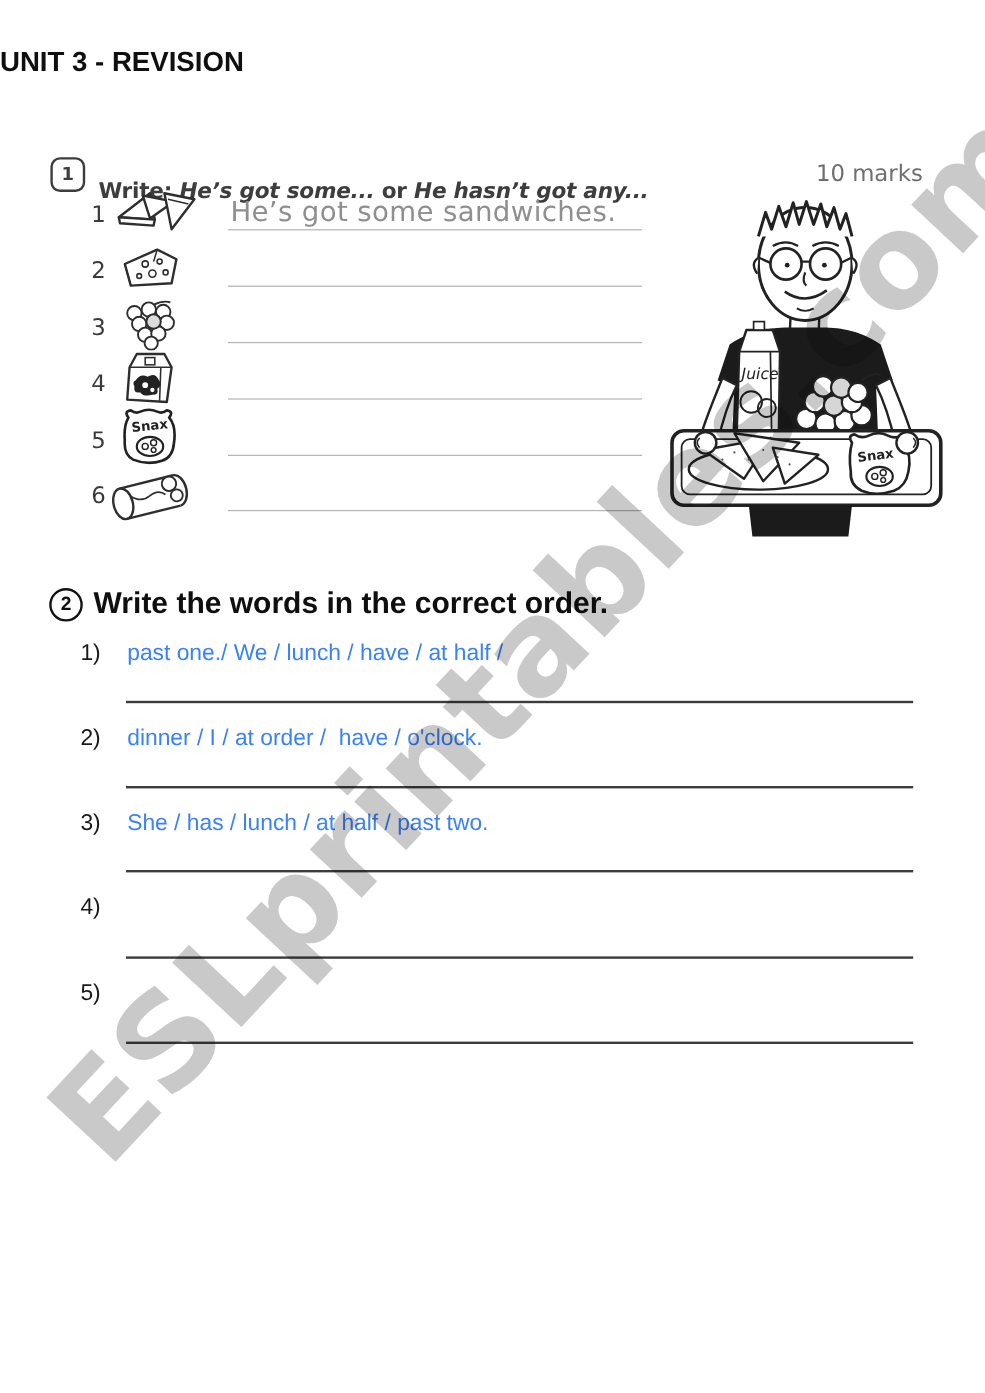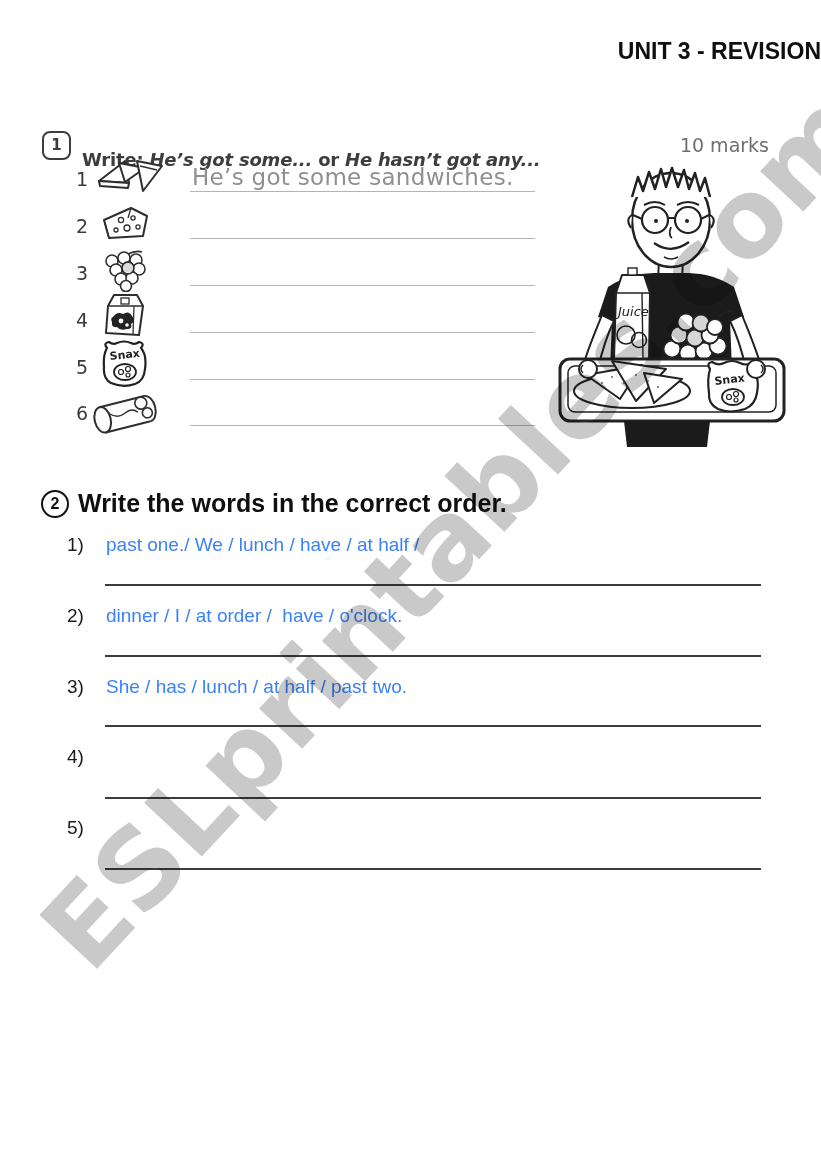--- a/index.html
+++ b/index.html
@@ -5,21 +5,21 @@
   html,body{margin:0;padding:0;background:#ffffff;}
   .page{position:relative;width:821px;height:1161px;background:#ffffff;overflow:hidden;
         font-family:"Liberation Sans",sans-serif;}
 
   
   .wm{position:absolute;left:455px;top:530px;transform:translate(-50%,-50%) rotate(-47deg);
       font-family:"DejaVu Sans",sans-serif;font-weight:bold;font-size:108px;letter-spacing:1px;
       color:#c9c9c9;white-space:nowrap;z-index:6;pointer-events:none;mix-blend-mode:multiply;}
 
   
-  .title{position:absolute;top:38px;left:0;width:100%;margin:0;text-align:right;
+  .title{position:absolute;top:38px;left:0;width:100%;margin:0;text-align:left;
          font-size:23px;font-weight:bold;color:#0f0f0f;z-index:2;}
 
   
   .ex1-head{position:absolute;top:120px;left:42px;right:52px;display:flex;align-items:center;
             color:#3d3d3d;font-family:"DejaVu Sans",sans-serif;z-index:2;}
   .badge-sq{flex:0 0 auto;width:25px;height:25px;border:2.5px solid #3d3d3d;border-radius:8px;
             display:flex;align-items:center;justify-content:center;font-weight:bold;font-size:15px;}
   .ex1-prompt{margin-left:11px;font-size:18px;font-weight:bold;flex:1;letter-spacing:-0.2px;margin-top:29px;}
   .ex1-prompt i{font-style:italic;}
   .marks{font-size:19px;color:#6f6f6f;font-weight:500;}

